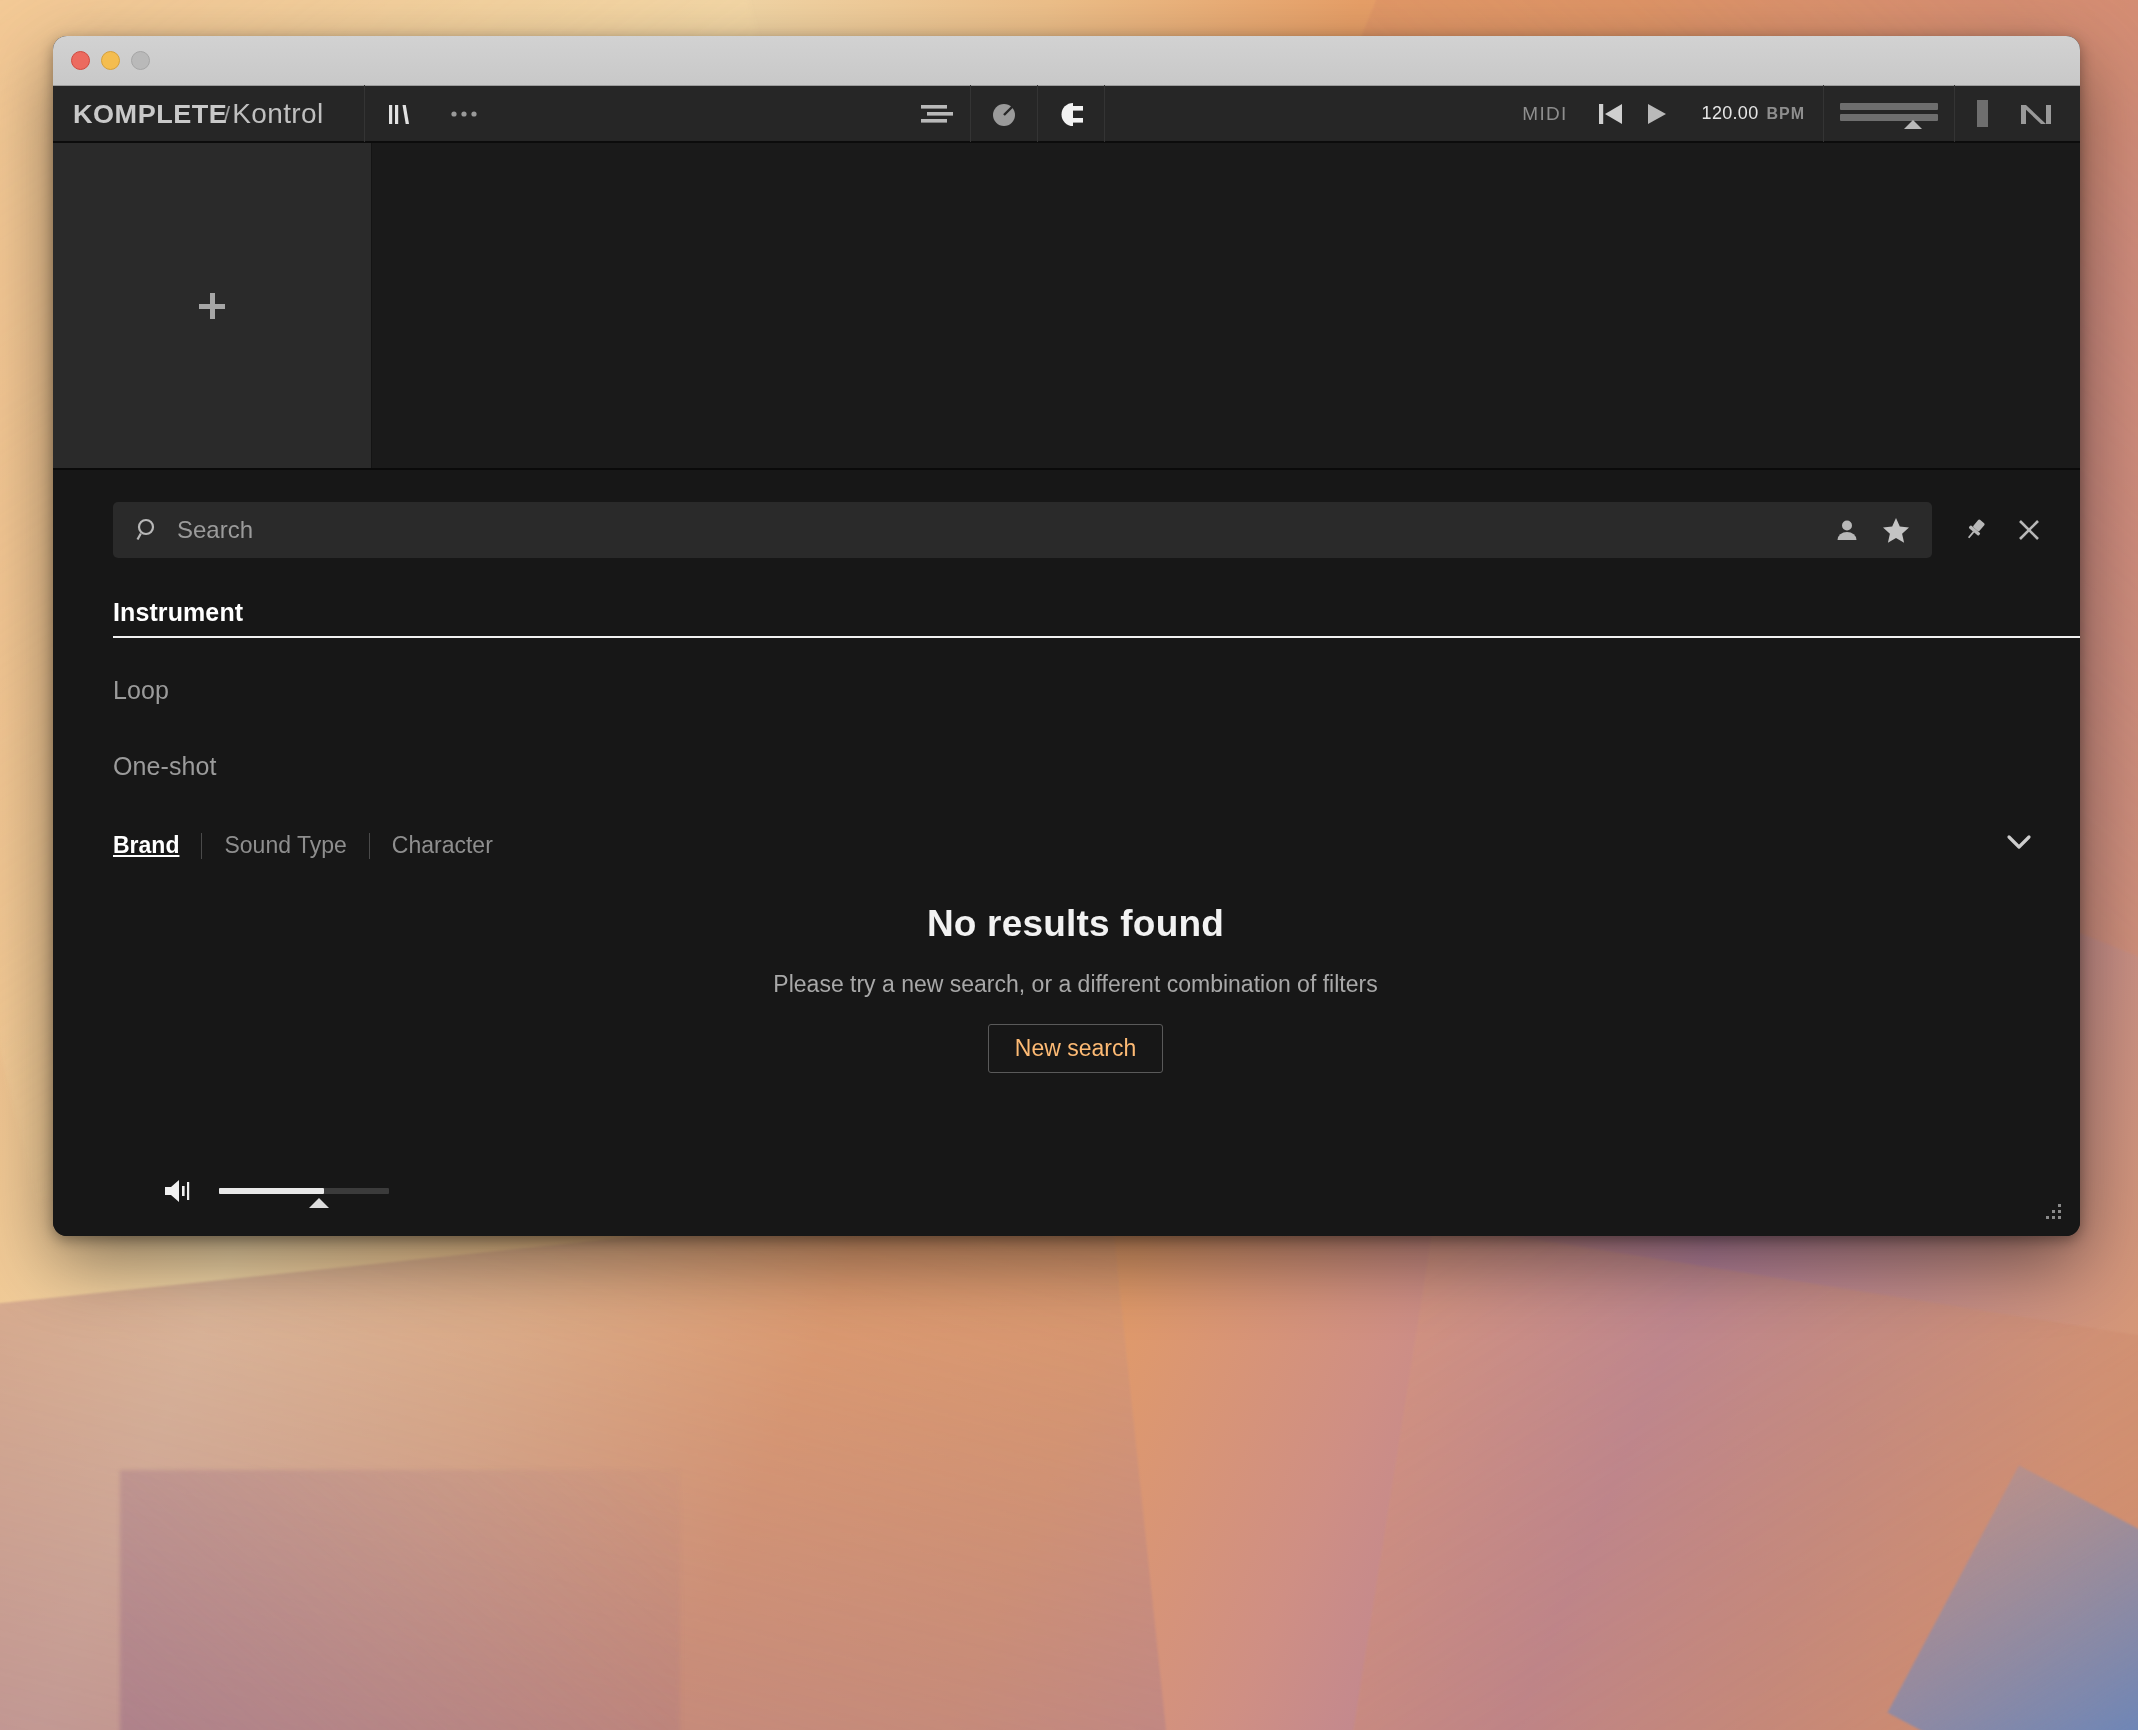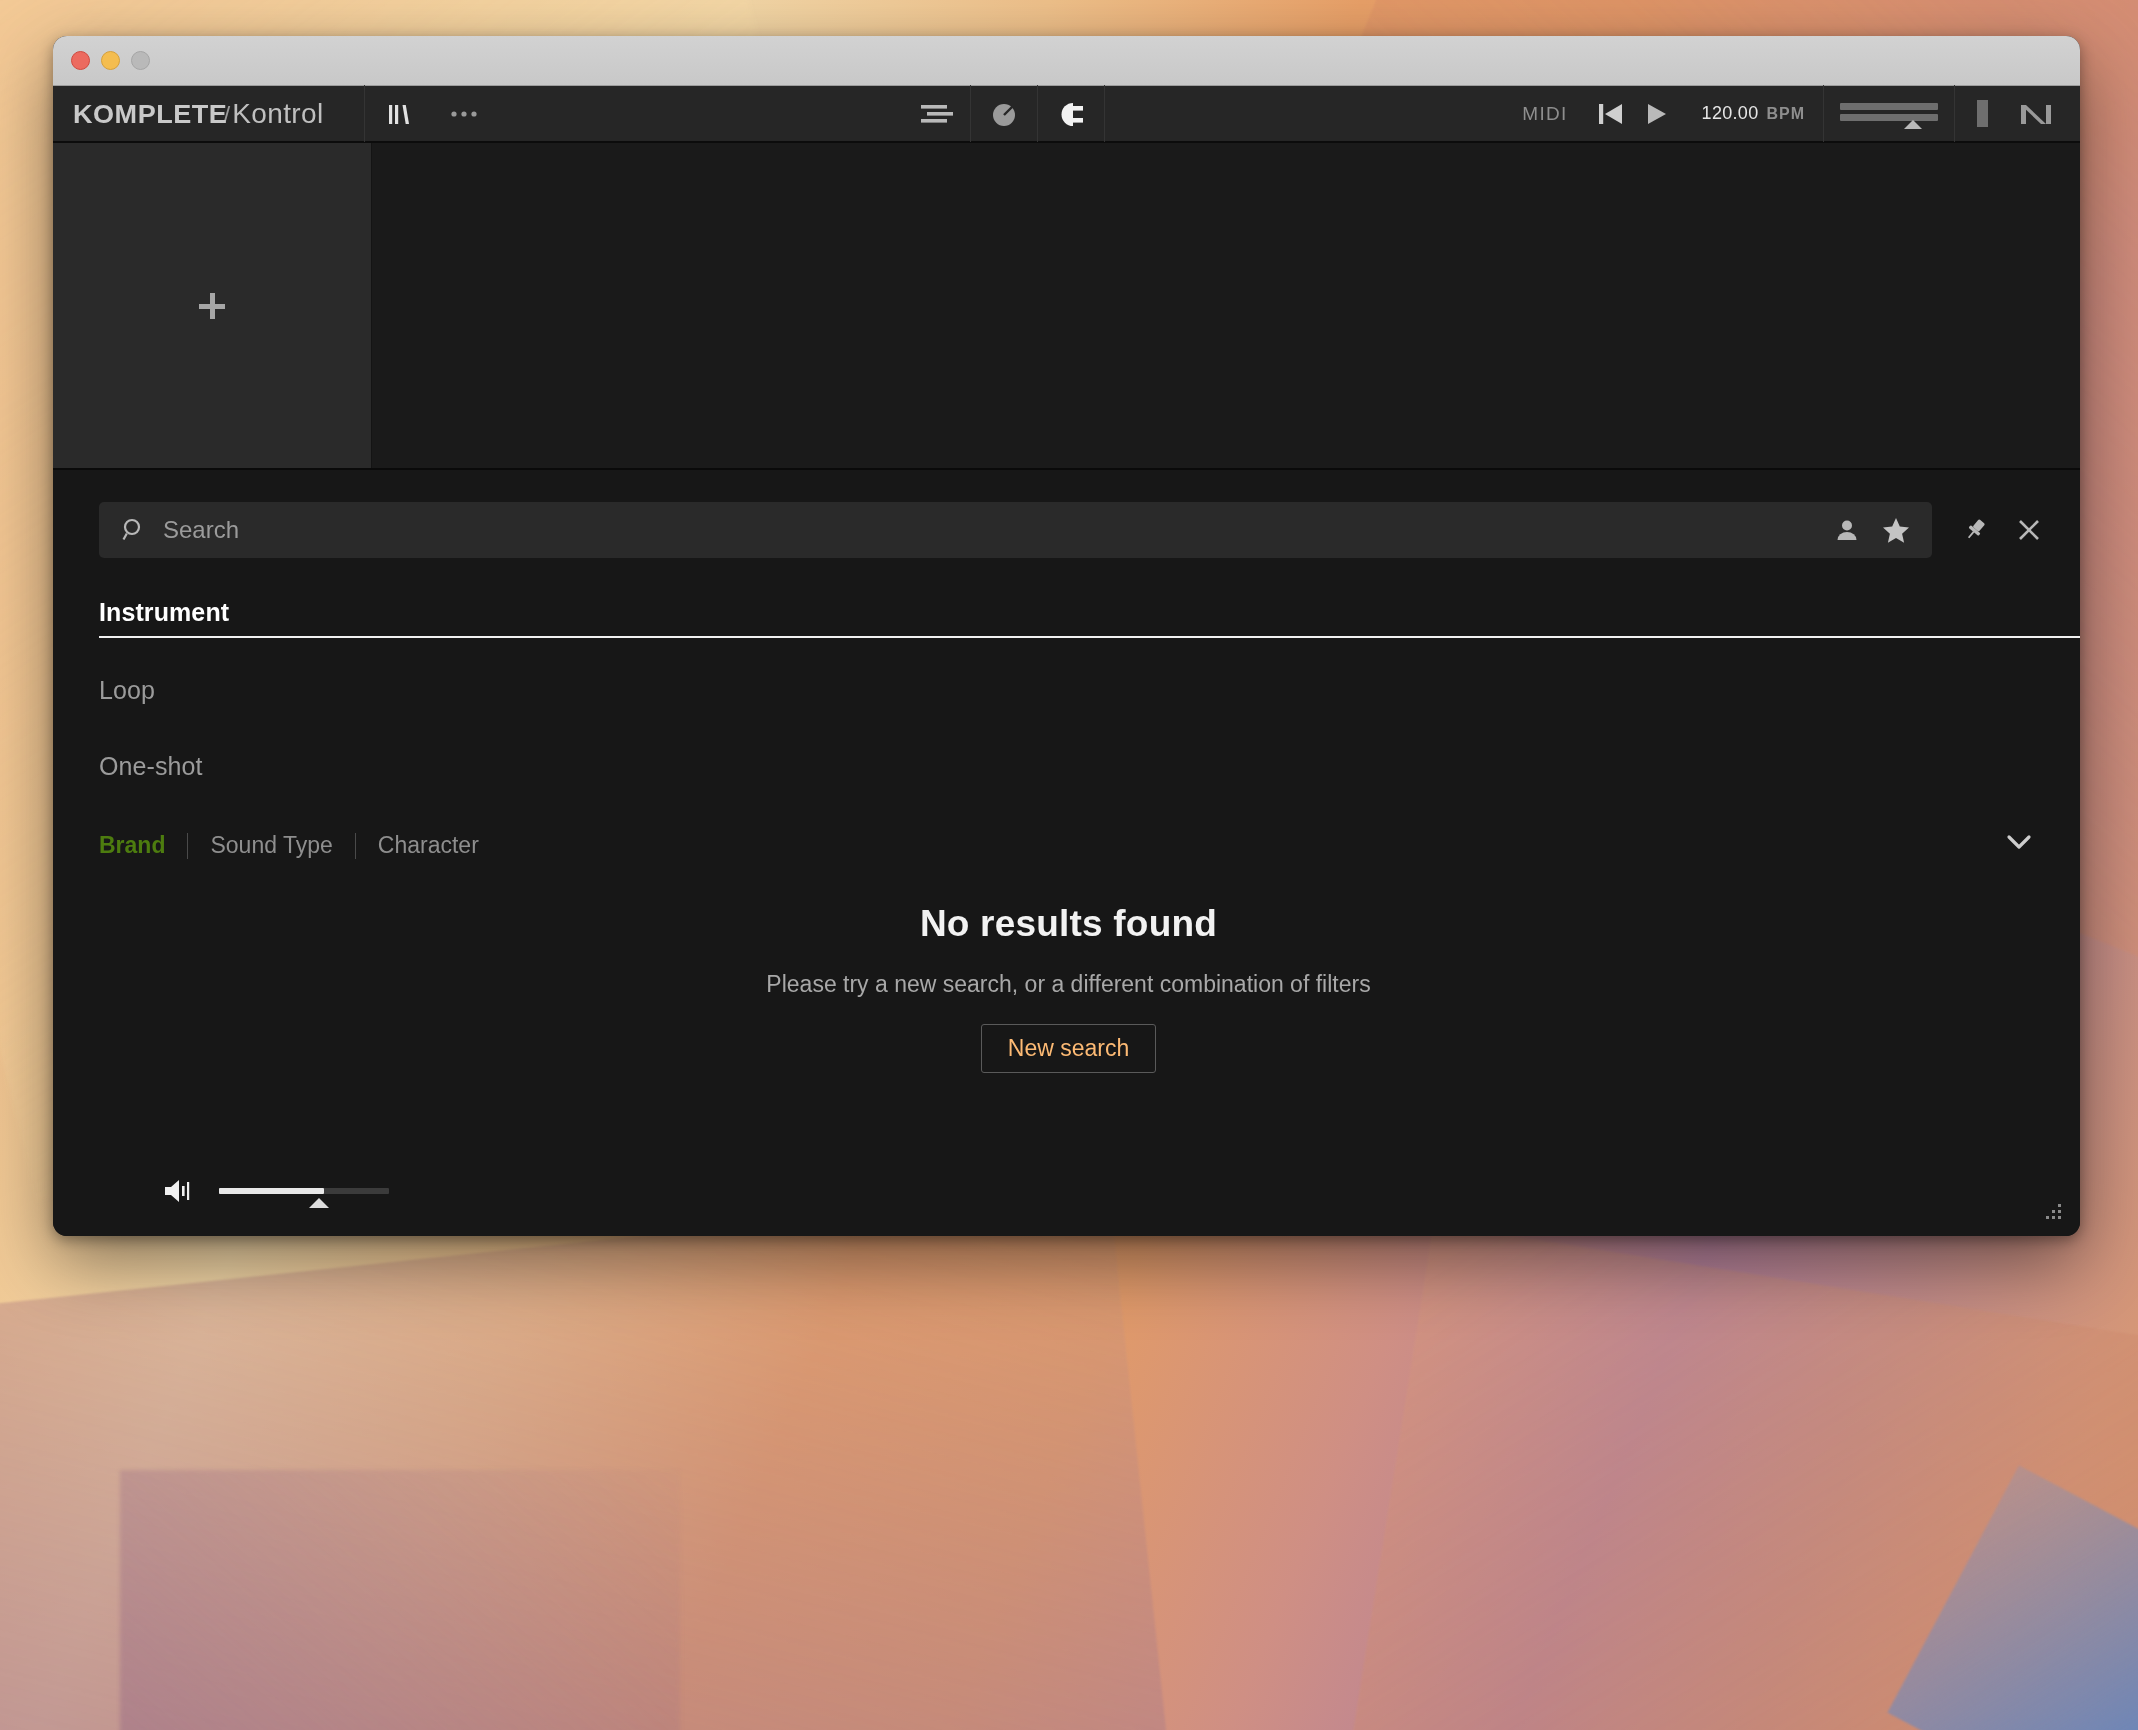--- a/index.html
+++ b/index.html
@@ -238,21 +238,21 @@
   .plus-icon::before { left: 0; right: 0; top: 11px; height: 5px; }
   .plus-icon::after  { top: 0; bottom: 0; left: 11px; width: 5px; }
   .rack-rest { flex: 1 1 auto; background: #1a1a1a; }
 
   
   .browser {
     flex: 1 1 auto;
     background: #171717;
     display: flex;
     flex-direction: column;
-    padding: 0 0 0 4px;
+    padding: 0 0 0 18px;
     position: relative;
   }
   .search-row {
     display: flex;
     align-items: center;
     padding: 32px 38px 0 42px;
     gap: 14px;
   }
   .search-field {
     flex: 1 1 auto;
@@ -300,21 +300,21 @@
     align-items: center;
     padding: 42px 0 0 42px;
     position: relative;
   }
   .filter {
     font-size: 23px;
     color: #8e8e8e;
     padding: 0 22px;
   }
   .filter:first-child { padding-left: 0; }
-  .filter.active { color: #4d7c0f; font-weight: bold; }
+  .filter.active { color: #ffffff; font-weight: bold; text-decoration: underline; }
   .fdiv { width: 1px; height: 26px; background: #4a4a4a; }
   .filters-chevron {
     position: absolute;
     right: 46px;
     top: 42px;
   }
 
   .results {
     flex: 1 1 auto;
     display: flex;

